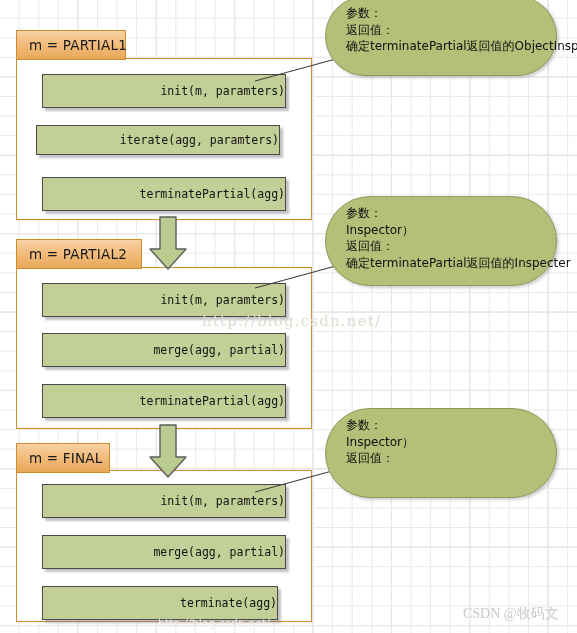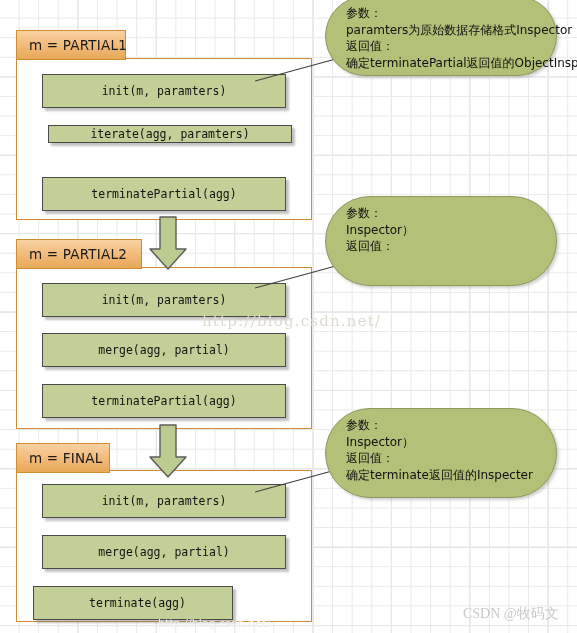--- a/index.html
+++ b/index.html
@@ -51,21 +51,21 @@
 
   
   .method-box {
     position: absolute;
     background: #c2cf96;
     border: 1.5px solid #4a4a4a;
     box-sizing: border-box;
     box-shadow: 3px 3px 2px rgba(120,120,120,0.45);
     display: flex;
     align-items: center;
-    justify-content: center;
+    justify-content: flex-end;
   }
   .method-label {
     font-family: "DejaVu Sans Mono", "Liberation Mono", monospace;
     font-size: 11.5px;
     color: #121212;
     white-space: nowrap;
   }
 
   
   .down-arrow {
@@ -153,21 +153,21 @@
 
   <div class="stage" style="left:16px; top:58px; width:296px; height:162px;"></div>
 
   <div class="stage-tab" style="left:16px; top:30px; width:110px;">
     <span class="stage-tab-label">m = PARTIAL1</span>
   </div>
 
   <div class="method-box" style="left:42px; top:74px; width:244px; height:34px;">
     <span class="method-label">init(m, paramters)</span>
   </div>
-  <div class="method-box" style="left:48px; top:125px; width:244px; height:18px;">
+  <div class="method-box" style="left:36px; top:125px; width:244px; height:30px;">
     <span class="method-label">iterate(agg, paramters)</span>
   </div>
   <div class="method-box" style="left:42px; top:177px; width:244px; height:34px;">
     <span class="method-label">terminatePartial(agg)</span>
   </div>
 
   <div class="stage" style="left:16px; top:267px; width:296px; height:162px;"></div>
 
   <div class="stage-tab" style="left:16px; top:239px; width:126px;">
     <span class="stage-tab-label">m = PARTIAL2</span>
@@ -188,21 +188,21 @@
   <div class="stage-tab" style="left:16px; top:443px; width:94px;">
     <span class="stage-tab-label">m = FINAL</span>
   </div>
 
   <div class="method-box" style="left:42px; top:484px; width:244px; height:34px;">
     <span class="method-label">init(m, paramters)</span>
   </div>
   <div class="method-box" style="left:42px; top:535px; width:244px; height:34px;">
     <span class="method-label">merge(agg, partial)</span>
   </div>
-  <div class="method-box" style="left:33px; top:586px; width:200px; height:34px;padding-left:9px;">
+  <div class="method-box" style="left:42px; top:586px; width:236px; height:34px;padding-left:9px;">
     <span class="method-label">terminate(agg)</span>
   </div>
 
   <div class="leader" style="left:255px; top:55px; width:90px; height:30px;">
     <svg width="90" height="30" viewBox="0 0 90 30" xmlns="http://www.w3.org/2000/svg">
       <path d="M0 26 L88 2" fill="none" stroke="#3d3d3d" stroke-width="1.1"></path>
     </svg>
   </div>
 
   <div class="leader" style="left:255px; top:262px; width:90px; height:30px;">
@@ -212,33 +212,32 @@
   </div>
 
   <div class="leader" style="left:255px; top:466px; width:90px; height:30px;">
     <svg width="90" height="30" viewBox="0 0 90 30" xmlns="http://www.w3.org/2000/svg">
       <path d="M0 26 L88 2" fill="none" stroke="#3d3d3d" stroke-width="1.1"></path>
     </svg>
   </div>
 
   <div class="callout" style="left:325px; top:-4px; width:232px; height:80px;">
     <div class="callout-line">参数：</div>
-    <div class="callout-line">paramters为原始数据存储格式Inspector</div>
     <div class="callout-line">返回值：</div>
     <div class="callout-line">确定terminatePartial返回值的ObjectInspecter</div>
   </div>
 
   <div class="callout" style="left:325px; top:196px; width:232px; height:90px;">
     <div class="callout-line">参数：</div>
     <div class="callout-line">Inspector）</div>
     <div class="callout-line">返回值：</div>
+    <div class="callout-line">确定terminatePartial返回值的Inspecter</div>
   </div>
 
   <div class="callout" style="left:325px; top:408px; width:232px; height:90px;">
     <div class="callout-line">参数：</div>
     <div class="callout-line">Inspector）</div>
     <div class="callout-line">返回值：</div>
-    <div class="callout-line">确定terminate返回值的Inspecter</div>
   </div>
 
   <div class="wm-csdn" style="left:463px; top:605px;font-family:Liberation Serif, serif;">CSDN @牧码文</div>
 
 </div>
 
 </body></html>

